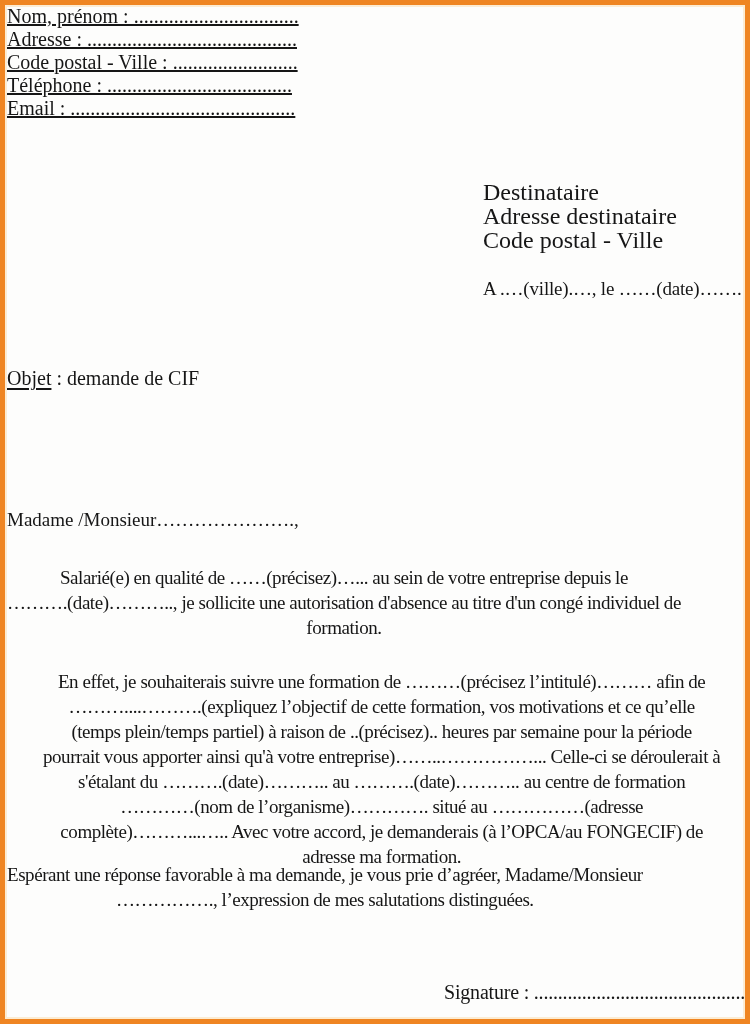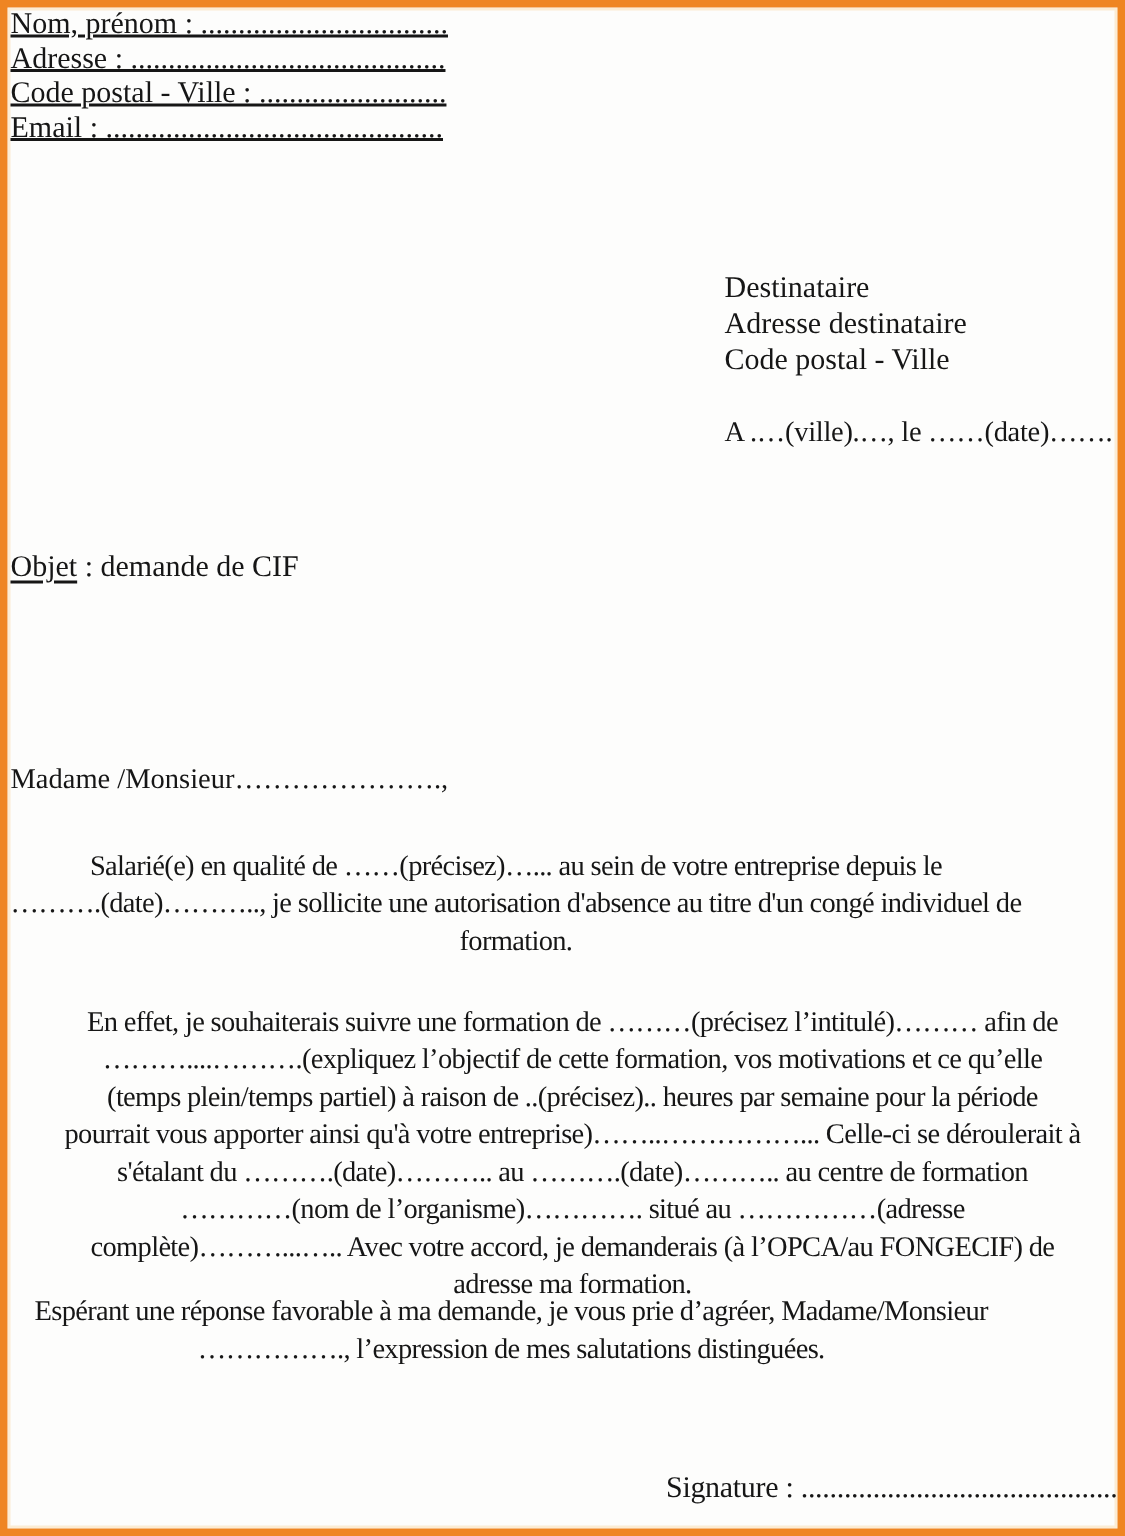--- a/index.html
+++ b/index.html
@@ -18,38 +18,39 @@
     background:var(--page-background);
     border:5px solid var(--border-color);
     box-shadow:inset 0 0 0 2px var(--inner-border-color);
     font-family:"Liberation Serif","DejaVu Serif",serif;
     color:var(--text-color);
     overflow:hidden;
   }
   .abs{position:absolute;}
   .block div{white-space:nowrap;}
   .sender{left:2px;top:0;font-size:20px;line-height:23px;text-decoration:underline;}
-  .recipient{left:478px;top:175px;font-size:20px;line-height:24px;}
+  .recipient{left:478px;top:175px;font-size:24px;line-height:24px;}
   .dateline{left:478px;top:271px;font-size:19px;line-height:25px;white-space:nowrap;letter-spacing:-0.2px;}
   .subject{left:2px;top:361px;font-size:20px;line-height:25px;white-space:nowrap;}
   .subject .u{text-decoration:underline;text-underline-offset:3px;}
   .salutation{left:2px;top:502px;font-size:19px;line-height:25px;white-space:nowrap;}
   .para{left:2px;font-size:19px;line-height:25px;letter-spacing:-0.45px;text-align:center;}
   .para1{top:560px;}
   .para2{top:664px;margin-left:36px;}
-  .para3{top:857px;padding-left:16px;}
+  .para3{top:857px;}
   .signature{left:439px;top:975px;font-size:20px;line-height:25px;white-space:nowrap;letter-spacing:-0.2px;}
 </style>
 </head>
 <body>
 
 <div class="abs block sender">
     <div>Nom, prénom : .................................</div>
     <div>Adresse : ..........................................</div>
     <div>Code postal - Ville : .........................</div>
+    <div>Téléphone : .....................................</div>
     <div>Email : .............................................</div>
   </div>
 
 <div class="abs block recipient">
     <div>Destinataire</div>
     <div>Adresse destinataire</div>
     <div>Code postal - Ville</div>
   </div>
 
 <div class="abs dateline">A .…(ville).…, le ……(date)…….</div>

